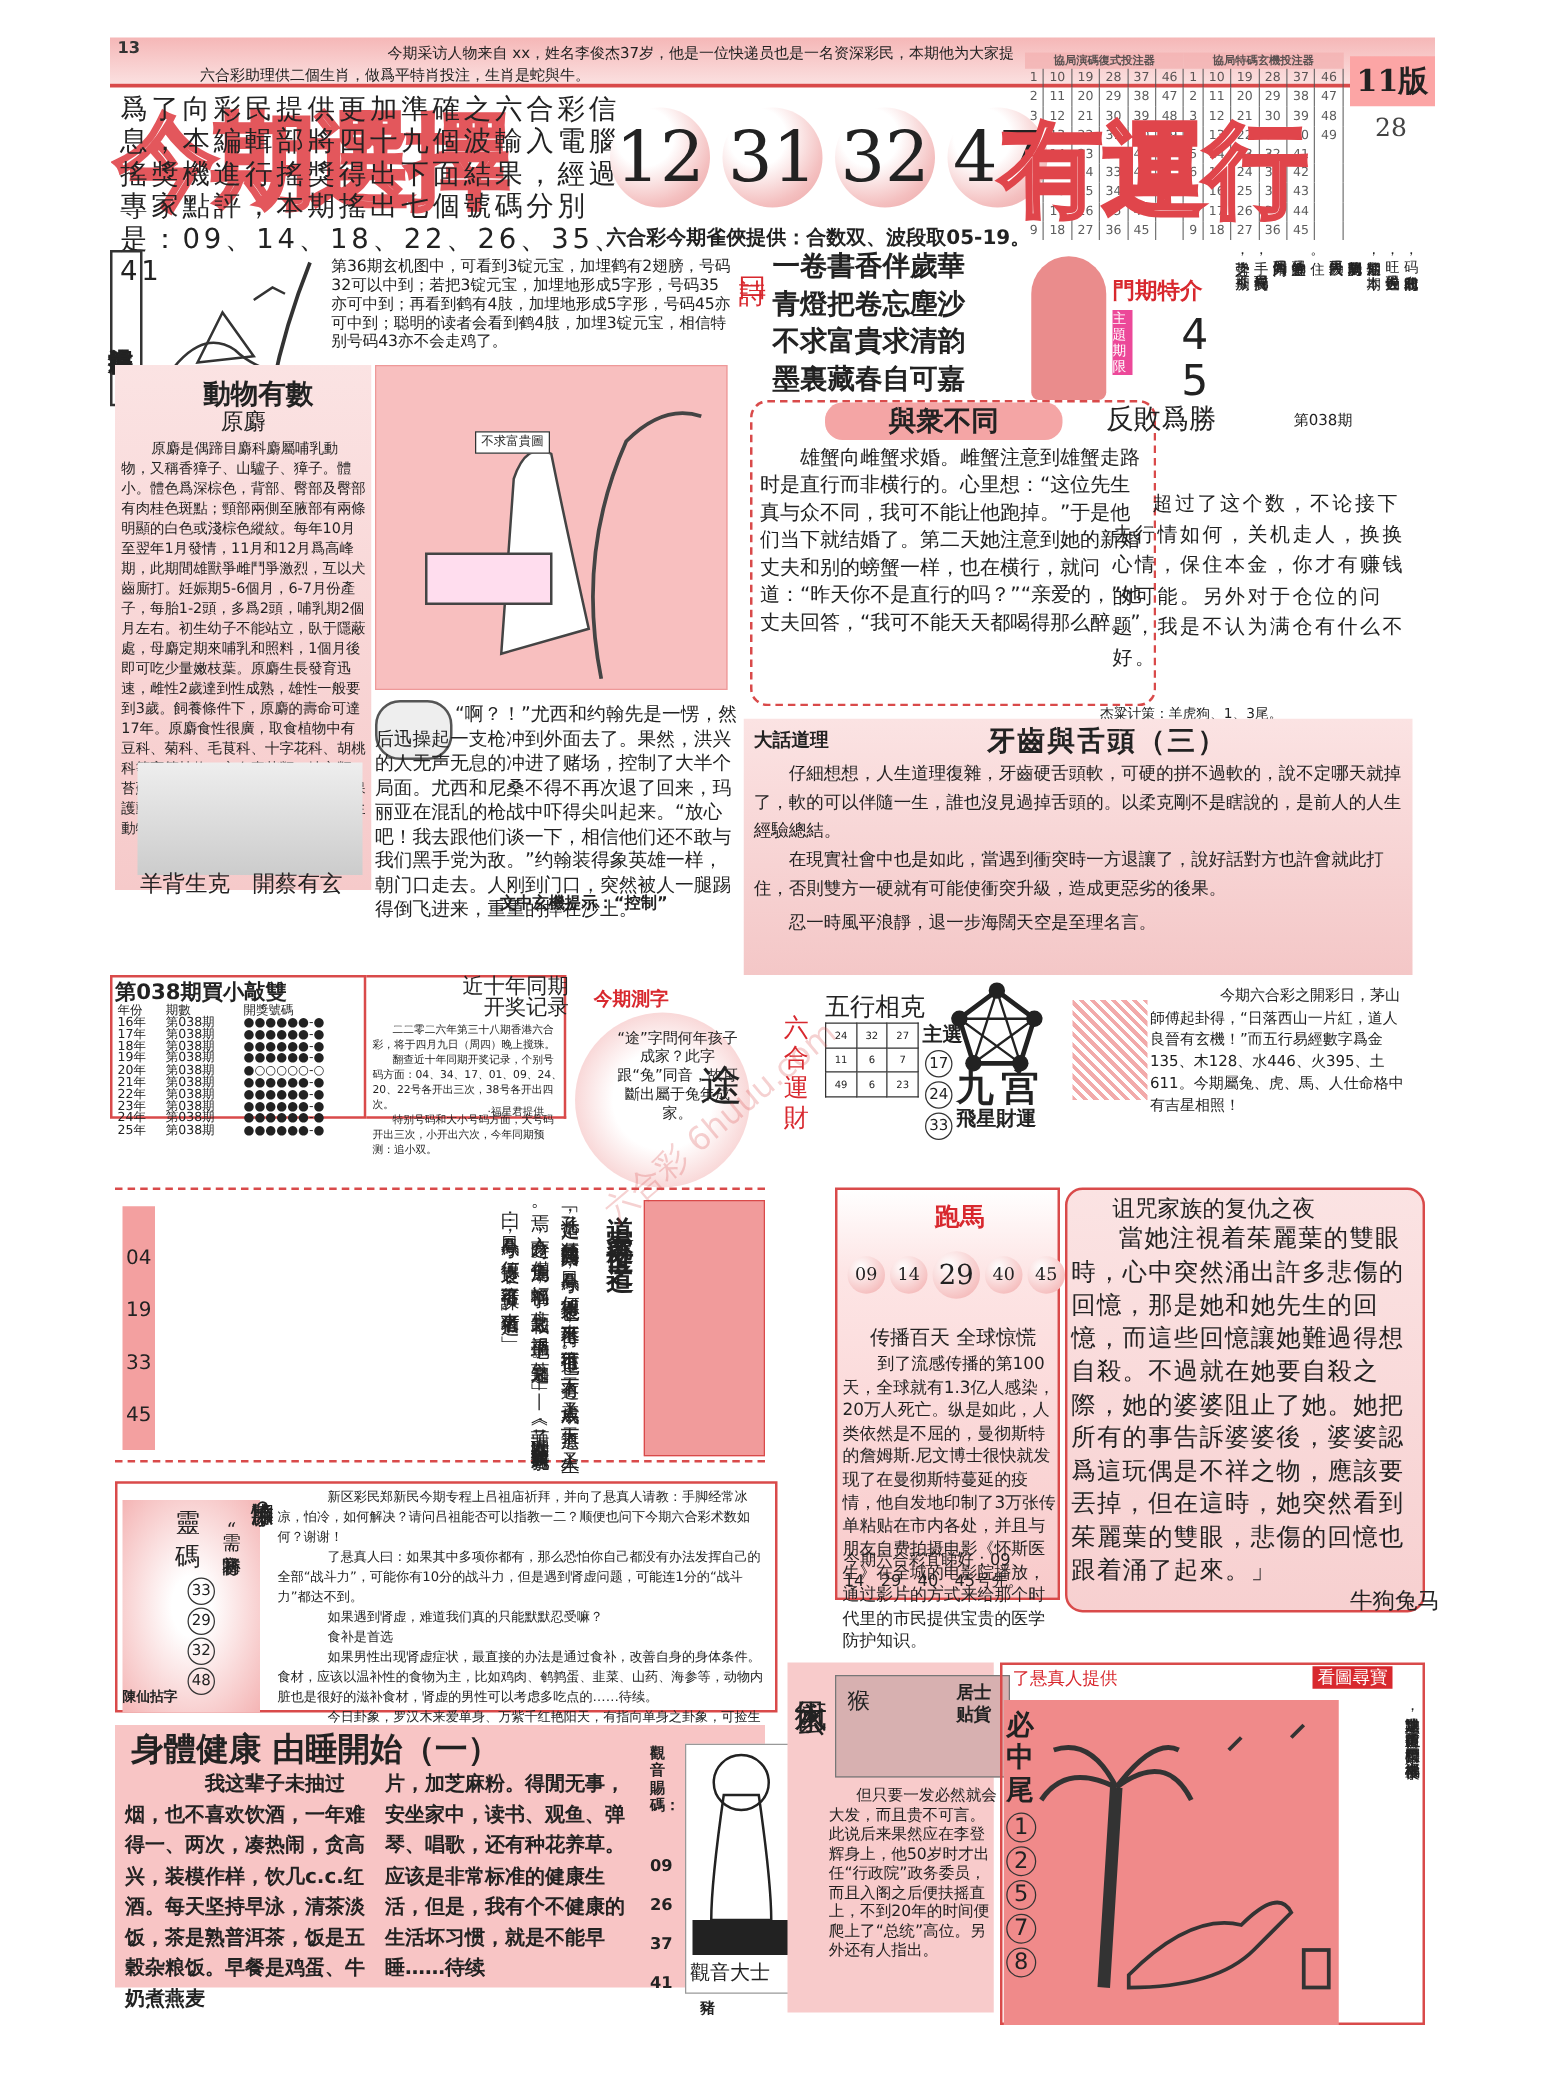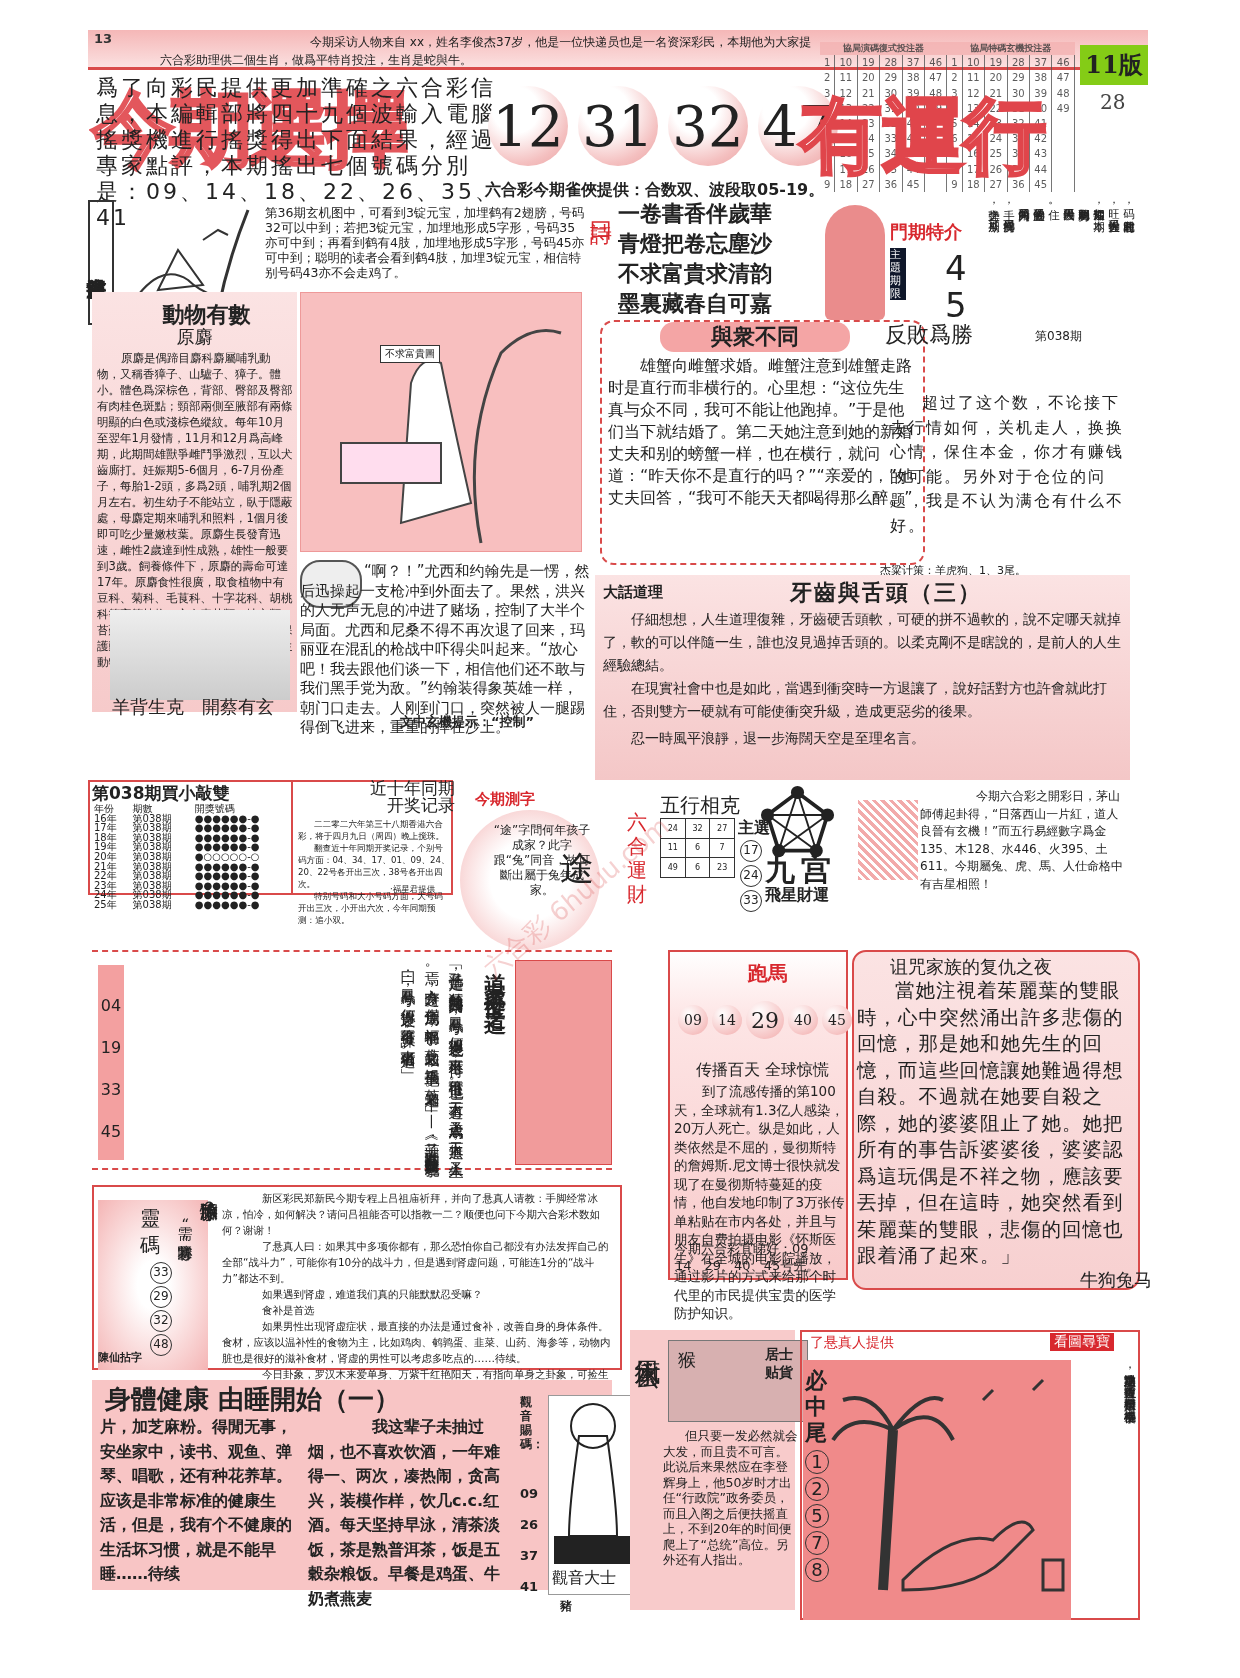--- a/index.html
+++ b/index.html
@@ -6,41 +6,41 @@
   body { width: 1240px; height: 1678px; background: #fff; font-family: "DejaVu Sans", sans-serif; color: #222; position: relative; overflow: hidden; }
   .abs { position: absolute; }
   .vtext { writing-mode: vertical-rl; text-orientation: upright; }
   p { margin: 0; }
 
   
   #top-strip { left: 88px; top: 30px; width: 1060px; height: 40px; background: linear-gradient(#f5b7b7,#fbe0e0); border-bottom: 3px solid #d94a4a; }
   #issue-no { left: 88px; top: 30px; width: 30px; height: 40px; font-size: 13px; line-height: 18px; text-align:center; color:#333; font-weight:bold;}
   #top-note-1 { left: 310px; top: 34px; font-size: 12px; color: #222; }
   #top-note-2 { left: 160px; top: 52px; font-size: 12px; color: #222; }
-  #edition { left: 1080px; top: 45px; width: 68px; height: 40px; background: #84cc16; color: #222; font-size: 24px; font-weight: bold; text-align:center; line-height:40px; font-family: "DejaVu Serif", serif;}
+  #edition { left: 1080px; top: 45px; width: 68px; height: 40px; background: #fca5a5; color: #222; font-size: 24px; font-weight: bold; text-align:center; line-height:40px; font-family: "DejaVu Serif", serif;}
   #edition-extra { left: 1100px; top: 90px; font-size: 20px; color:#444; font-family:"DejaVu Serif", serif;}
   #big-left { left: 92px; top: 75px; font-size: 82px; font-weight: bold; color: #fff; -webkit-text-stroke: 3px #e0454b; letter-spacing: -4px; white-space: nowrap; opacity:.9;}
   #intro-text { left: 96px; top: 75px; width: 420px; font-size: 22px; line-height: 26px; color: #222; letter-spacing: 3px; }
   #balls { left: 488px; top: 86px; display: flex; gap: 10px; }
   .ball { width: 80px; height: 80px; border-radius: 50%; background: radial-gradient(circle at 35% 30%, #fff 0 30%, #f4c0c0 70%, #eaa0a0); display:flex; align-items:center; justify-content:center; font-size: 56px; font-family: "DejaVu Serif", serif; color:#222; }
   #tagline { left: 485px; top: 180px; font-size: 16px; font-weight: bold; color: #222; }
   #big-right { left: 800px; top: 82px; font-size: 82px; font-weight: bold; color: #fff; -webkit-text-stroke: 3px #e0454b; white-space:nowrap; }
   #grid-table { left: 820px; top: 42px; width: 255px; height: 150px; font-size: 10px; color:#333; border-collapse: collapse; opacity: .8; }
   #grid-table td { border-right: 1px solid #555; padding: 0 3px; text-align:center; }
   #grid-table th { font-size: 9px; background:#f4b3b3; font-weight:bold; }
 
   
   #past-label { left: 88px; top: 200px; width: 26px; height: 125px; border: 2px solid #333; font-size: 20px; font-weight:bold; line-height: 30px; text-align:center; }
   #past-pic { left: 118px; top: 200px; width: 150px; height: 120px; }
   #past-text { left: 265px; top: 205px; width: 320px; font-size: 12.5px; line-height: 15px; }
   #poem-label { left: 588px; top: 205px; width: 28px; font-size: 22px; color: #d8282e; }
   #poem { left: 618px; top: 198px; width: 200px; font-family: "DejaVu Serif", serif; font-size: 22px; line-height: 30px; font-weight: bold; }
   #menqi-face { left: 825px; top: 205px; width: 60px; height: 115px; background: #ea8c8c; border-radius: 30px 30px 6px 6px; }
   #menqi-title { left: 890px; top: 220px; font-size: 18px; font-weight:bold; color:#d8282e; }
-  #menqi-sub { left: 890px; top: 248px; width: 16px; font-size: 11px; line-height:13px; color:#fff; background:#0f172a;}
+  #menqi-sub { left: 890px; top: 248px; width: 16px; font-size: 11px; line-height:13px; color:#fff; background:#ec4899;}
   #menqi-n1 { left: 945px; top: 248px; font-size: 34px; color:#222; }
   #menqi-n2 { left: 945px; top: 285px; font-size: 34px; color:#222; }
   .vcol { writing-mode: vertical-rl; height: 118px; }
 
   
   #animal-box { left: 92px; top: 292px; width: 205px; height: 420px; background: linear-gradient(#fbe3e3,#f6caca); }
   #animal-title { left: 92px; top: 300px; width: 229px; text-align:center; font-size: 22px; font-family:"DejaVu Serif", serif; font-weight: bold; }
   #animal-sub { left: 92px; top: 325px; width: 205px; text-align:center; font-size: 18px; font-family:"DejaVu Serif", serif; }
   #animal-text { left: 97px; top: 350px; width: 196px; font-size: 11.5px; line-height: 16px; }
   #deer-pic { left: 110px; top: 610px; width: 180px; height: 90px; background: linear-gradient(#eee,#ccc); }
@@ -545,22 +545,22 @@
   <p style="text-indent:40px">了悬真人曰：如果其中多项你都有，那么恐怕你自己都没有办法发挥自己的全部“战斗力”，可能你有10分的战斗力，但是遇到肾虚问题，可能连1分的“战斗力”都达不到。</p>
   <p style="text-indent:40px">如果遇到肾虚，难道我们真的只能默默忍受嘛？</p>
   <p style="text-indent:40px">食补是首选</p>
   <p style="text-indent:40px">如果男性出现肾虚症状，最直接的办法是通过食补，改善自身的身体条件。食材，应该以温补性的食物为主，比如鸡肉、鹌鹑蛋、韭菜、山药、海参等，动物内脏也是很好的滋补食材，肾虚的男性可以考虑多吃点的……待续。</p>
   <p style="text-indent:40px">今日卦象，罗汉木来爱单身、万紫千红艳阳天，有指向单身之卦象，可捡生肖狗，卦意为鼠，可看好七字尾。</p>
 </div>
 
 <div class="abs" id="health-box"></div>
 <div class="abs" id="health-title">身體健康 由睡開始（一）</div>
 <div class="abs" id="health-cols">
+  <div id="health-c1" style="text-indent:64px;">我这辈子未抽过烟，也不喜欢饮酒，一年难得一、两次，凑热闹，贪高兴，装模作样，饮几c.c.红酒。每天坚持早泳，清茶淡饭，茶是熟普洱茶，饭是五穀杂粮饭。早餐是鸡蛋、牛奶煮燕麦</div>
   <div id="health-c2">片，加芝麻粉。得閒无事，安坐家中，读书、观鱼、弹琴、唱歌，还有种花养草。应该是非常标准的健康生活，但是，我有个不健康的生活坏习惯，就是不能早睡……待续</div>
-  <div id="health-c1" style="text-indent:64px;">我这辈子未抽过烟，也不喜欢饮酒，一年难得一、两次，凑热闹，贪高兴，装模作样，饮几c.c.红酒。每天坚持早泳，清茶淡饭，茶是熟普洱茶，饭是五穀杂粮饭。早餐是鸡蛋、牛奶煮燕麦</div>
 </div>
 <div class="abs" id="guan-label">觀音賜碼：</div>
 <div class="abs" id="guan-nums">
   <div>09</div>
   <div>26</div>
   <div>37</div>
   <div>41</div>
 </div>
 <div class="abs" id="guan-pic">
   <svg width="88" height="170" viewBox="0 0 88 170">

